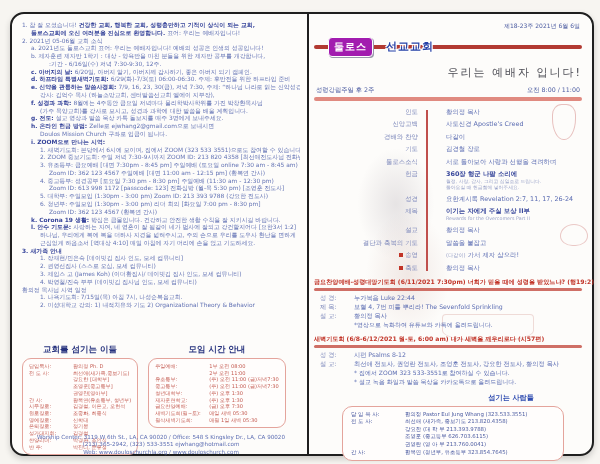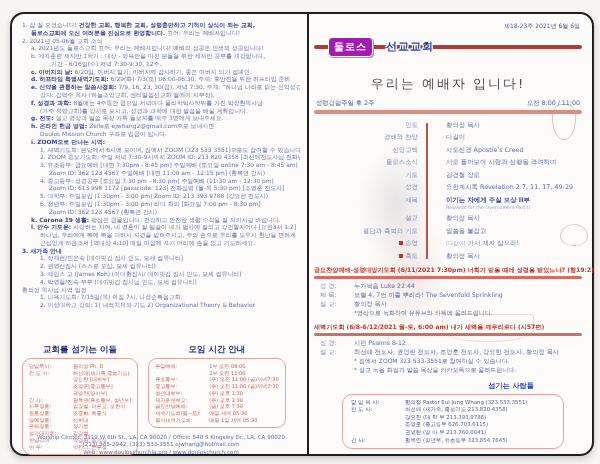--- a/index.html
+++ b/index.html
@@ -27,21 +27,21 @@
   .rpage{position:absolute;left:302px;top:6px;width:268px;height:428px;}
   .rp-content{position:relative;z-index:2;}
   .issue{font-size:6px;color:#4a5aa0;text-align:right;padding-right:2px;margin-top:2px;}
   .logoline{position:relative;height:20px;margin-top:6px;}
   .logoline .redbar{position:absolute;left:0;right:0;top:8px;height:4px;background:#b23a32;border-radius:2px;}
   .logobox{position:absolute;left:14px;top:0;background:#a21caf;color:#fff;font-weight:bold;
            font-size:10px;padding:2px 5px;border:1.5px solid #fff;border-radius:4px;
            box-shadow:1px 1px 0 #99a;letter-spacing:1px;}
   .logotxt{position:absolute;left:72px;top:2px;font-size:11px;font-weight:bold;color:#2843a8;
            letter-spacing:1px;text-shadow:-1px -1px 0 #fff,1px -1px 0 #fff,-1px 1px 0 #fff,1px 1px 0 #fff;}
-  .headline{text-align:center;font-size:13px;color:#4a4a52;letter-spacing:2px;margin-top:18px;}
+  .headline{text-align:right;font-size:11px;color:#4a4a52;letter-spacing:2px;margin-top:8px;}
   .subrow{display:flex;justify-content:space-between;font-size:6.3px;color:#4a5aa0;margin-top:6px;padding:0 2px;}
   .subbar{height:3.5px;background:#e08a80;border-radius:2px;margin-top:2px;}
   .order{position:relative;margin-top:7px;}
   .order:before{content:"";position:absolute;left:112px;top:2px;bottom:2px;width:1.5px;background:#c0504d;}
   .orow{display:flex;align-items:flex-start;margin-bottom:3.5px;}
   .olab{width:104px;flex:none;text-align:right;font-size:6.4px;color:#7d88bb;padding-right:16px;white-space:nowrap;}
   .oval{padding-left:12px;font-size:6.4px;color:#5b6cb2;white-space:nowrap;}
   .oval .vb{font-weight:bold;color:#39489c;}
   .oval .small{display:block;font-size:4.8px;color:#9aa3c9;line-height:1.3;}
   .oval .pre{color:#9aa3c9;font-size:5.2px;margin-right:2px;}
@@ -245,38 +245,42 @@
           <span>오전 8:00 / 11:00</span>
         </div>
         <div class="subbar"></div>
 
         <div class="order" id="order">
             <div class="orow">
               <div class="olab">인도</div>
               <div class="oval"><span>황의정 목사</span></div>
             </div>
             <div class="orow">
+              <div class="olab">신앙고백</div>
+              <div class="oval"><span>사도신경 Apostle's Creed</span></div>
+            </div>
+            <div class="orow">
               <div class="olab">경배와 찬양</div>
               <div class="oval"><span>다같이</span></div>
             </div>
             <div class="orow">
-              <div class="olab">신앙고백</div>
-              <div class="oval"><span>사도신경 Apostle's Creed</span></div>
+              <div class="olab">기도</div>
+              <div class="oval"><span>김경철 장로</span></div>
             </div>
             <div class="orow">
               <div class="olab">둘로스소식</div>
               <div class="oval"><span>서로 돌아보아 사랑과 선행을 격려하며</span></div>
             </div>
             <div class="orow">
-              <div class="olab">기도</div>
-              <div class="oval"><span>김경철 장로</span></div>
+              <div class="olab">헌금</div>
+              <div class="oval"><span class="vb">360장 행군 나팔 소리에</span><span class="small">월정, 사랑, 감사, 그리고 십일조로 드립니다.</span><span class="small">돌아오실 때 헌금함에 넣어주세요.</span></div>
             </div>
             <div class="orow">
               <div class="olab">성경</div>
-              <div class="oval"><span>요한계시록 Revelation 2:7, 11, 17, 49-29</span></div>
+              <div class="oval"><span>요한계시록 Revelation 2:7, 11, 17, 26-24</span></div>
             </div>
             <div class="orow">
               <div class="olab">제목</div>
               <div class="oval"><span class="vb">이기는 자에게 주실 보상 II부</span><span class="small">Rewards for the Overcomers Part II</span></div>
             </div>
             <div class="orow">
               <div class="olab">설교</div>
               <div class="oval"><span>황의정 목사</span></div>
             </div>
             <div class="orow">

